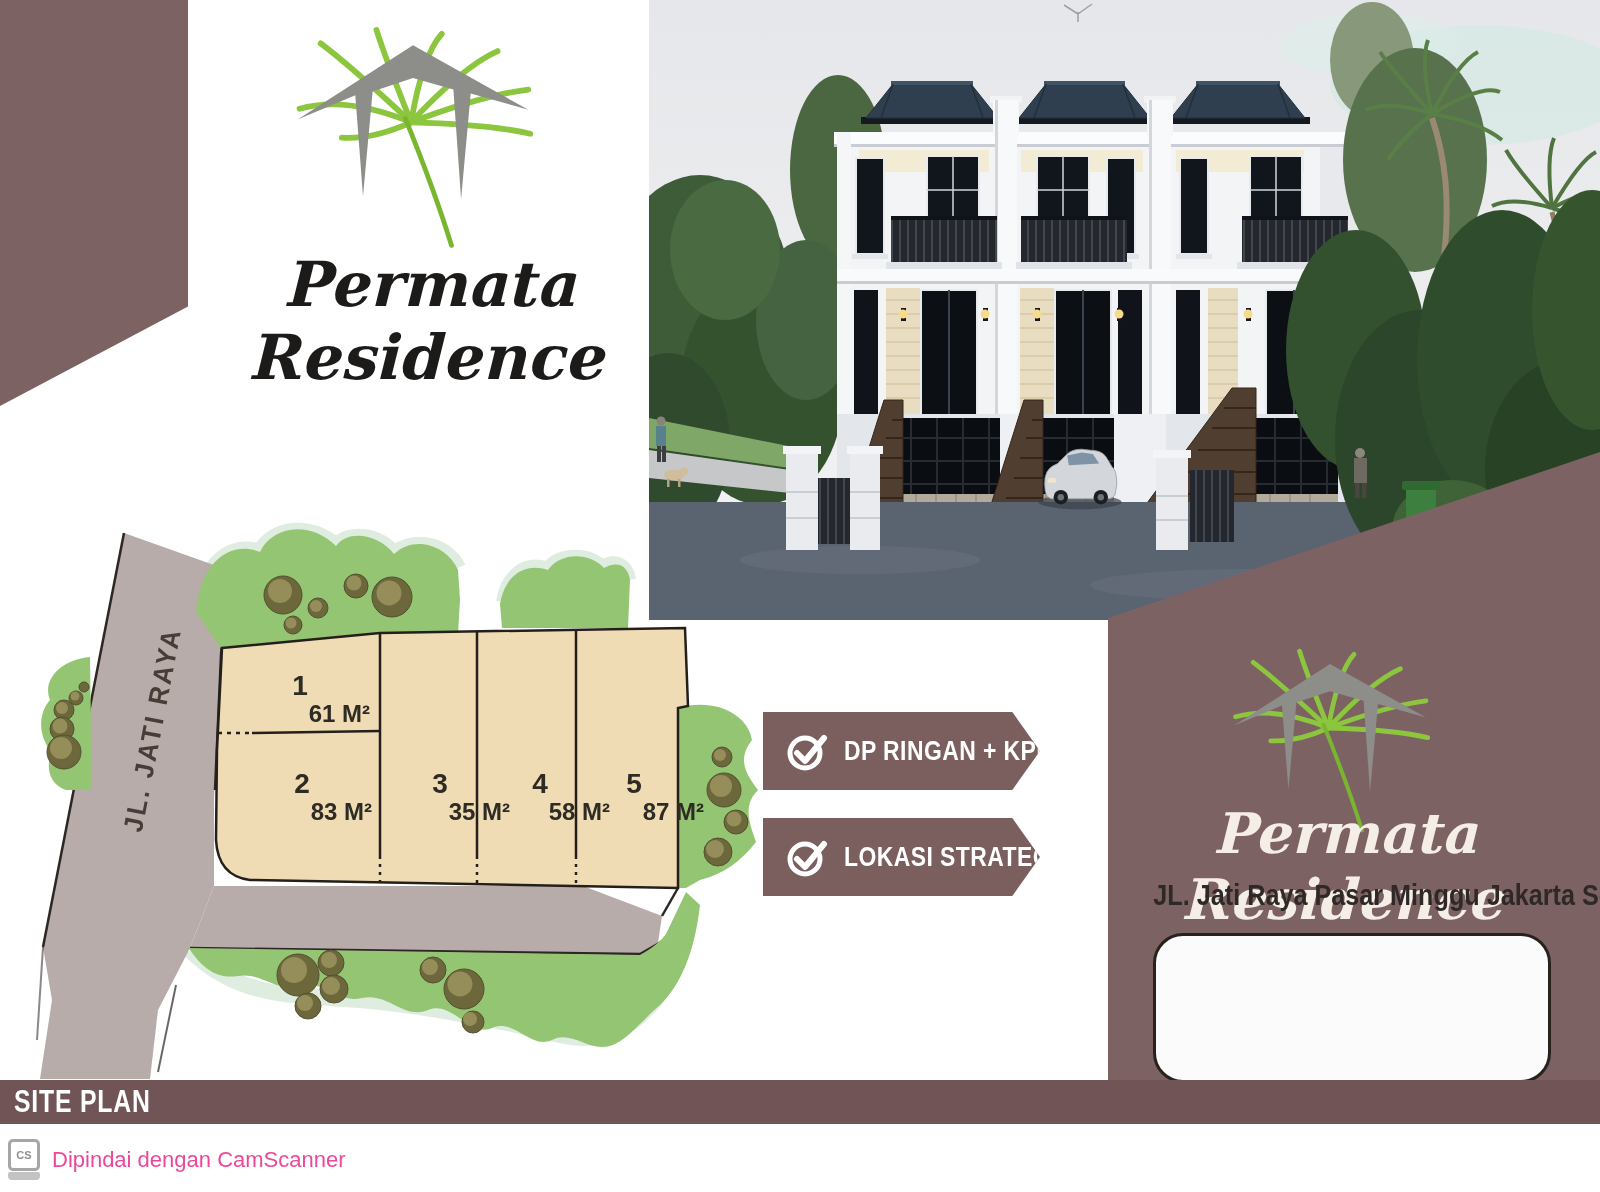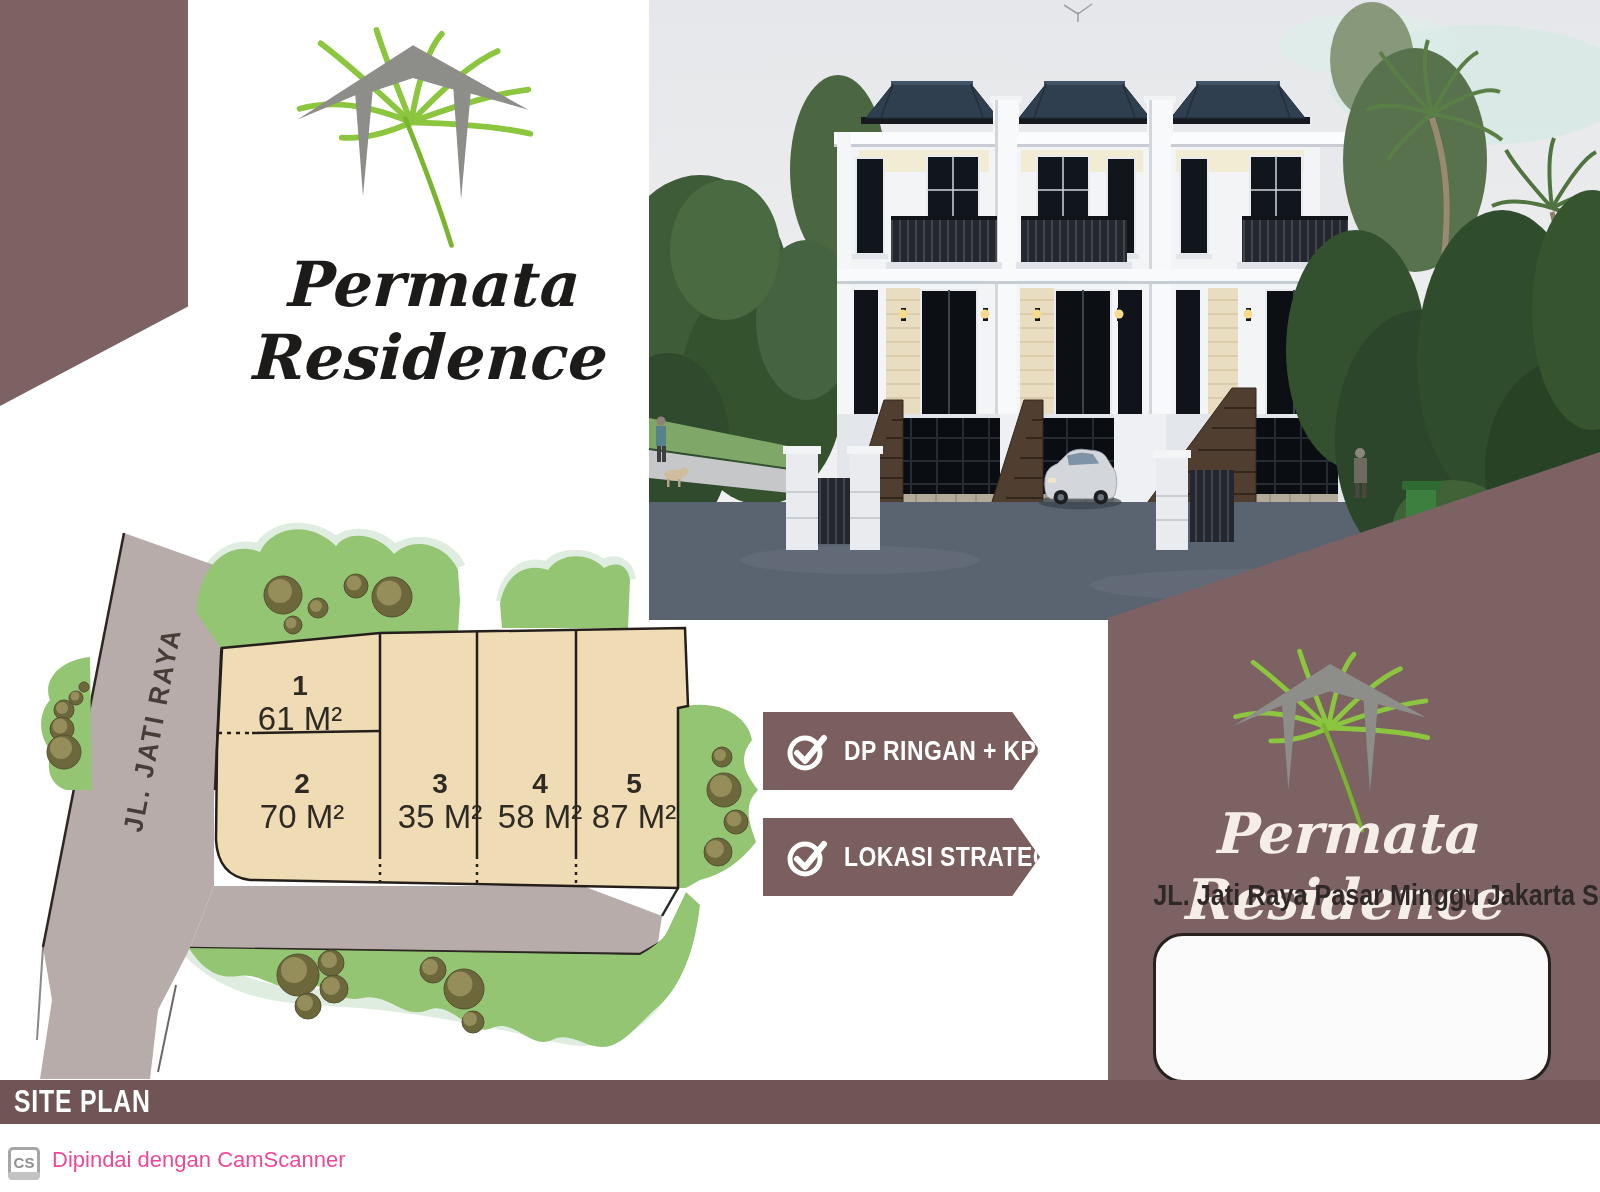--- a/index.html
+++ b/index.html
@@ -29,31 +29,31 @@
   #brand-panel{left:1118px;top:800px;width:460px;text-align:center;font-size:56px;color:#f5eee6;
                transform:skewX(-3deg);}
   #panel-address{left:1104px;top:878px;width:468px;text-align:center;color:#2e2927;font-size:30px;
                  font-weight:bold;}
   #panel-address span{display:inline-block;transform:scaleX(.84);transform-origin:center;white-space:nowrap;}
   #contact-box{left:1153px;top:933px;width:392px;height:144px;background:#fbfbfc;border:3px solid #28221f;
                border-radius:30px;}
   
   .lot-label{width:140px;text-align:center;color:#2e2b24;line-height:1.12;}
   .lot-label .no{font-size:28px;font-weight:800;}
-  .lot-label .ar{font-size:33px;font-weight:400;}
+  .lot-label .ar{font-size:24px;font-weight:700;text-align:right;}
   #road-label{left:3px;top:714px;width:300px;text-align:center;color:#463d37;font-size:27px;
     font-weight:800;letter-spacing:3px;transform:rotate(-79deg) scaleX(.94);white-space:nowrap;}
   
   #siteplan-bar{left:0;top:1080px;width:1600px;height:44px;background:#705456;}
   #siteplan-title{left:14px;top:1080px;height:44px;line-height:44px;color:#ffffff;font-size:31px;
     font-weight:900;letter-spacing:1px;display:inline-block;transform:scaleX(.8);transform-origin:left center;}
   #footer{left:0;top:1124px;width:1600px;height:68px;background:#ffffff;}
   #cs-icon{left:8px;top:1139px;width:34px;height:42px;}
-  #cs-square{position:absolute;left:0;top:8px;width:26px;height:26px;border:3px solid #a6a6a6;border-radius:5px;
-    color:#8f8f8f;font-size:15px;font-weight:800;text-align:center;line-height:26px;}
+  #cs-square{position:absolute;left:0;top:0;width:26px;height:26px;border:3px solid #a6a6a6;border-radius:5px;
+    color:#8f8f8f;font-size:11px;font-weight:800;text-align:center;line-height:26px;}
   #cs-base{position:absolute;left:0;top:33px;width:32px;height:8px;background:#c3c3c3;border-radius:2px 2px 4px 4px;}
   #scanner-text{left:52px;top:1147px;font-size:22px;color:#ec4899;}
 </style>
 </head>
 <body>
 
 <div id="canvas">
 
   <svg width="0" height="0" style="position:absolute" aria-hidden="true">
     <defs>
@@ -431,21 +431,21 @@
       </g>
     </g>
   </svg>
 
   <div class="abs lot-label" style="left:230px;top:670px">
     <div class="no">1</div>
       <div class="ar">61 M²</div>
   </div>
   <div class="abs lot-label" style="left:232px;top:768px">
     <div class="no">2</div>
-      <div class="ar">70 M²</div>
+      <div class="ar">83 M²</div>
   </div>
   <div class="abs lot-label" style="left:370px;top:768px">
     <div class="no">3</div>
       <div class="ar">35 M²</div>
   </div>
   <div class="abs lot-label" style="left:470px;top:768px">
     <div class="no">4</div>
       <div class="ar">58 M²</div>
   </div>
   <div class="abs lot-label" style="left:564px;top:768px">

